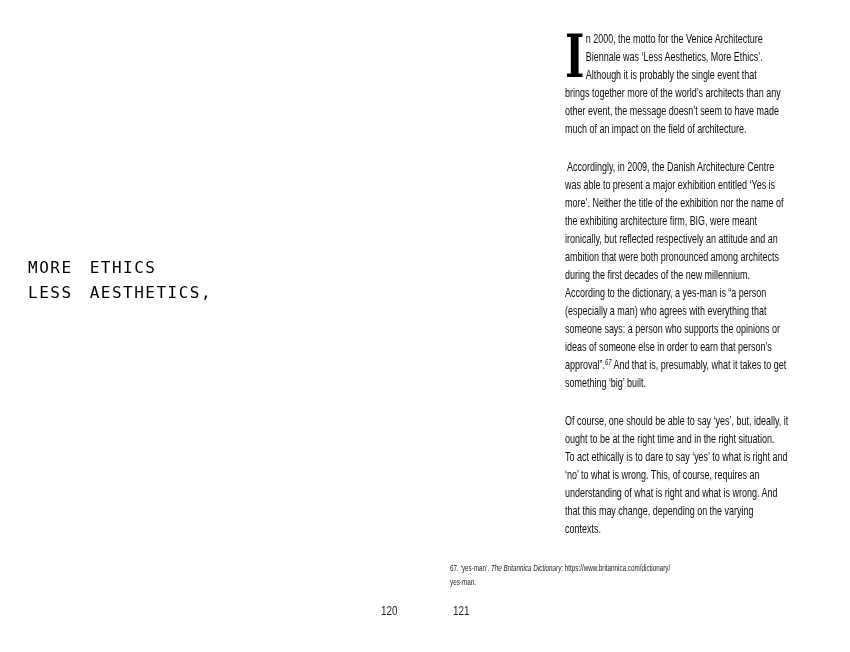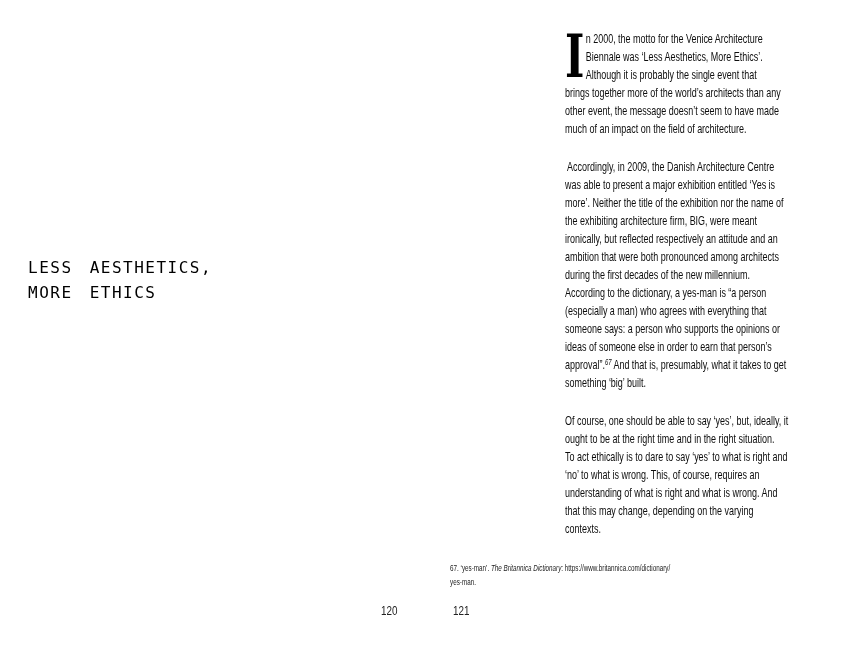--- a/index.html
+++ b/index.html
@@ -107,22 +107,22 @@
   .page-number-left  { left: 381px; }
   .page-number-right { left: 28px; }
 </style>
 </head>
 <body>
 
 <div class="spread">
 
   <section class="page page-left">
     <div class="chapter-title">
+        <div class="line">MORE ETHICS</div>
         <div class="line">LESS AESTHETICS,</div>
-        <div class="line">MORE ETHICS</div>
       </div>
     <div class="page-number page-number-left">120</div>
   </section>
 
   <section class="page page-right">
     <div class="body-column">
         <div class="paragraph">
           <span class="dropcap">I</span>
           <div class="line">n 2000, the motto for the Venice Architecture</div>
           <div class="line">Biennale was ‘Less Aesthetics, More Ethics’.</div>

